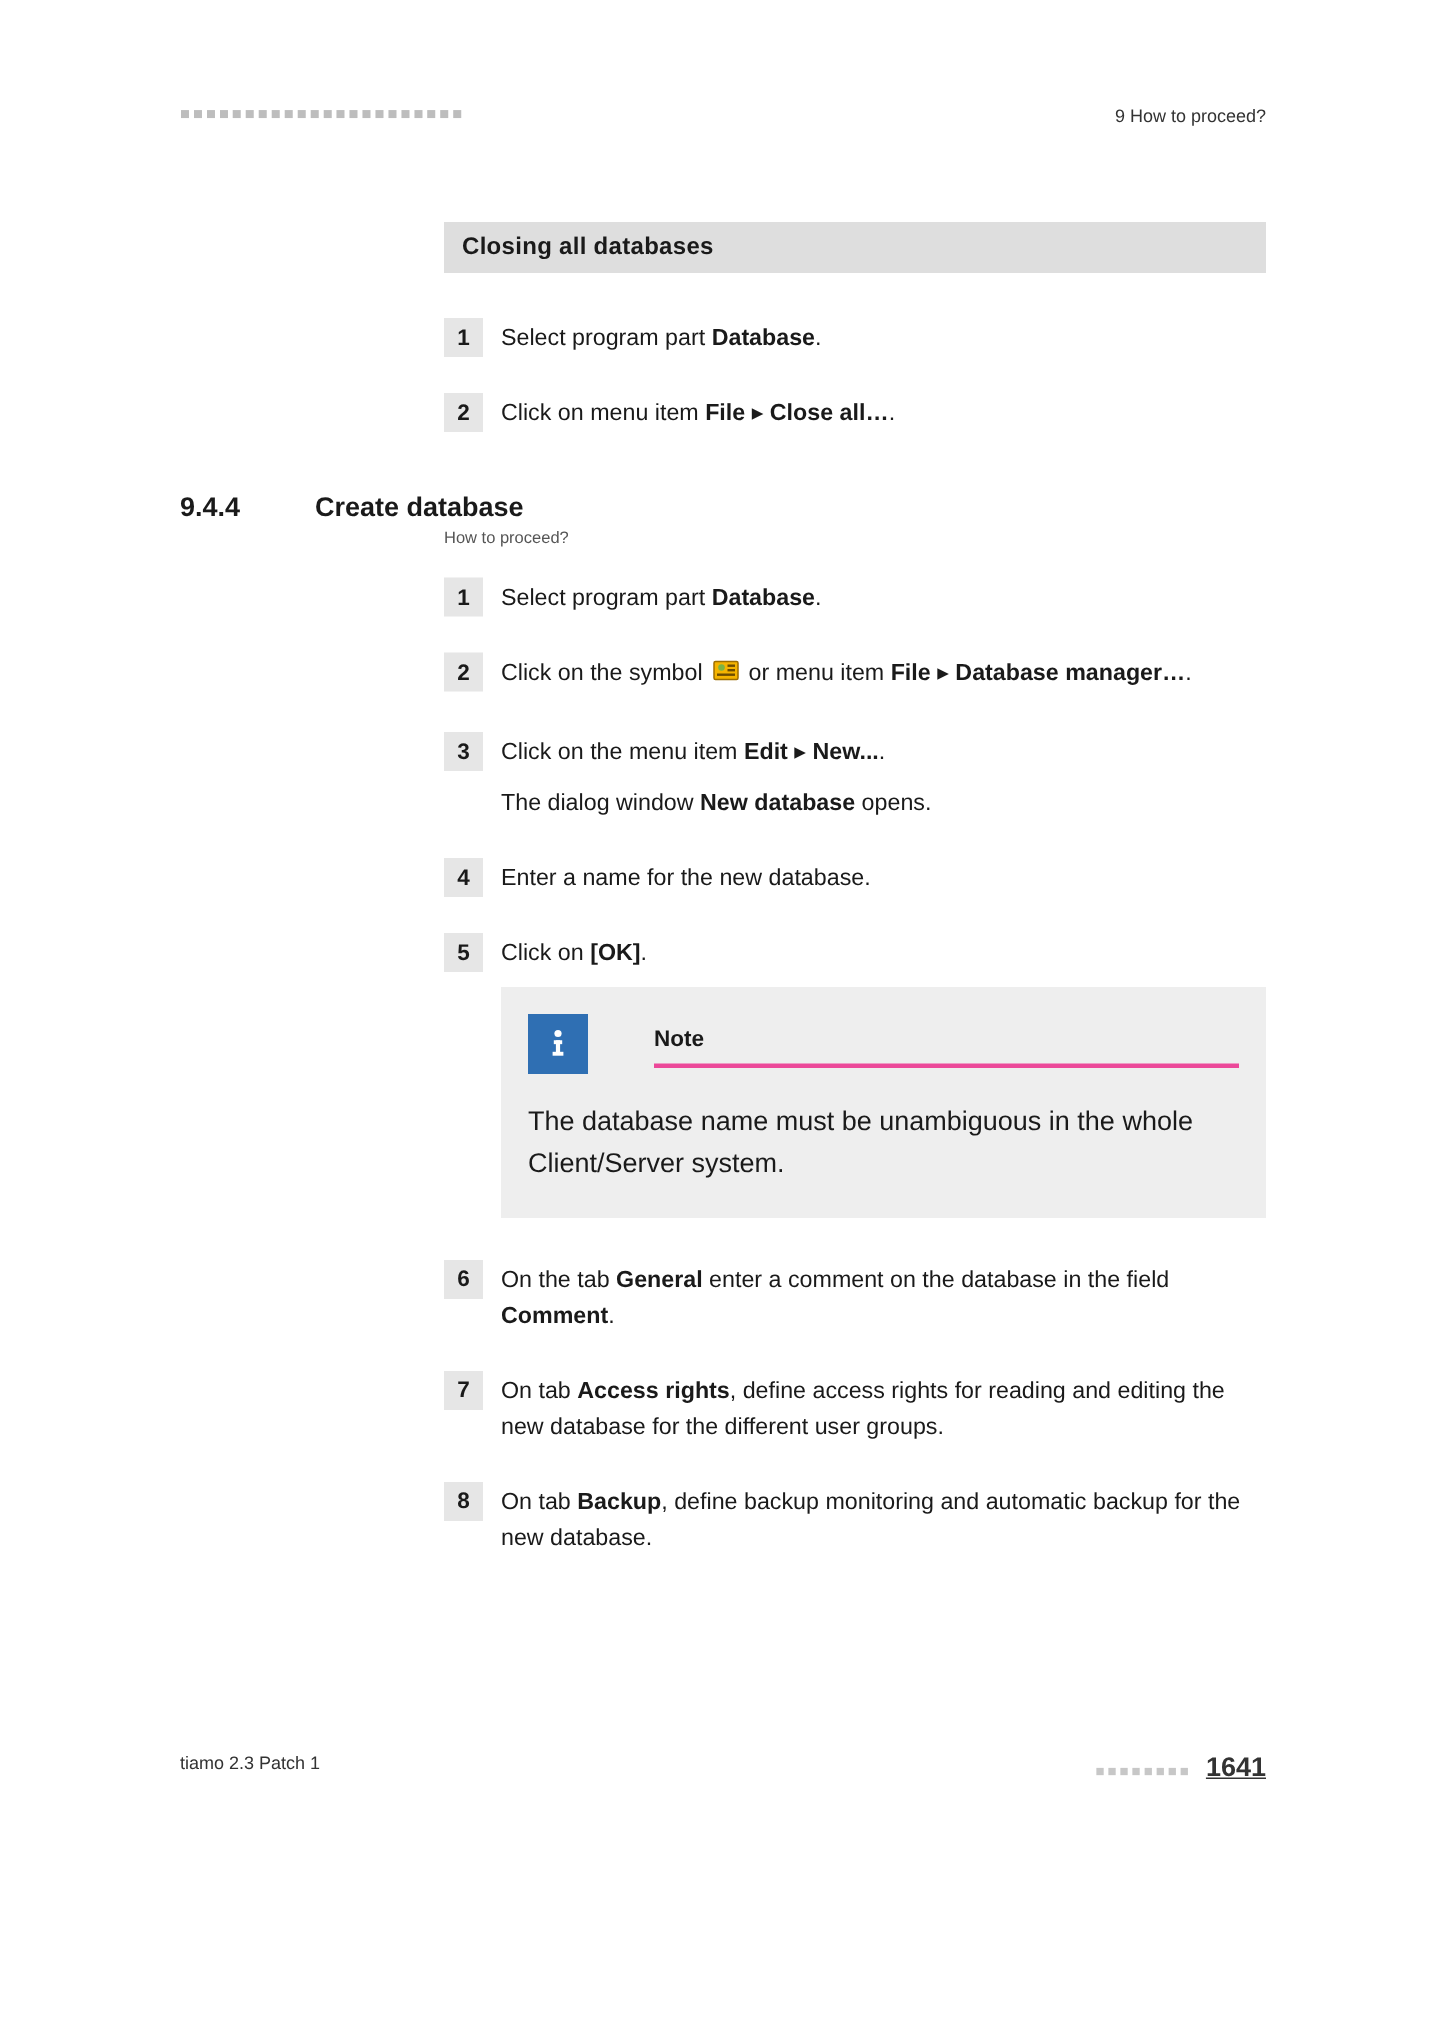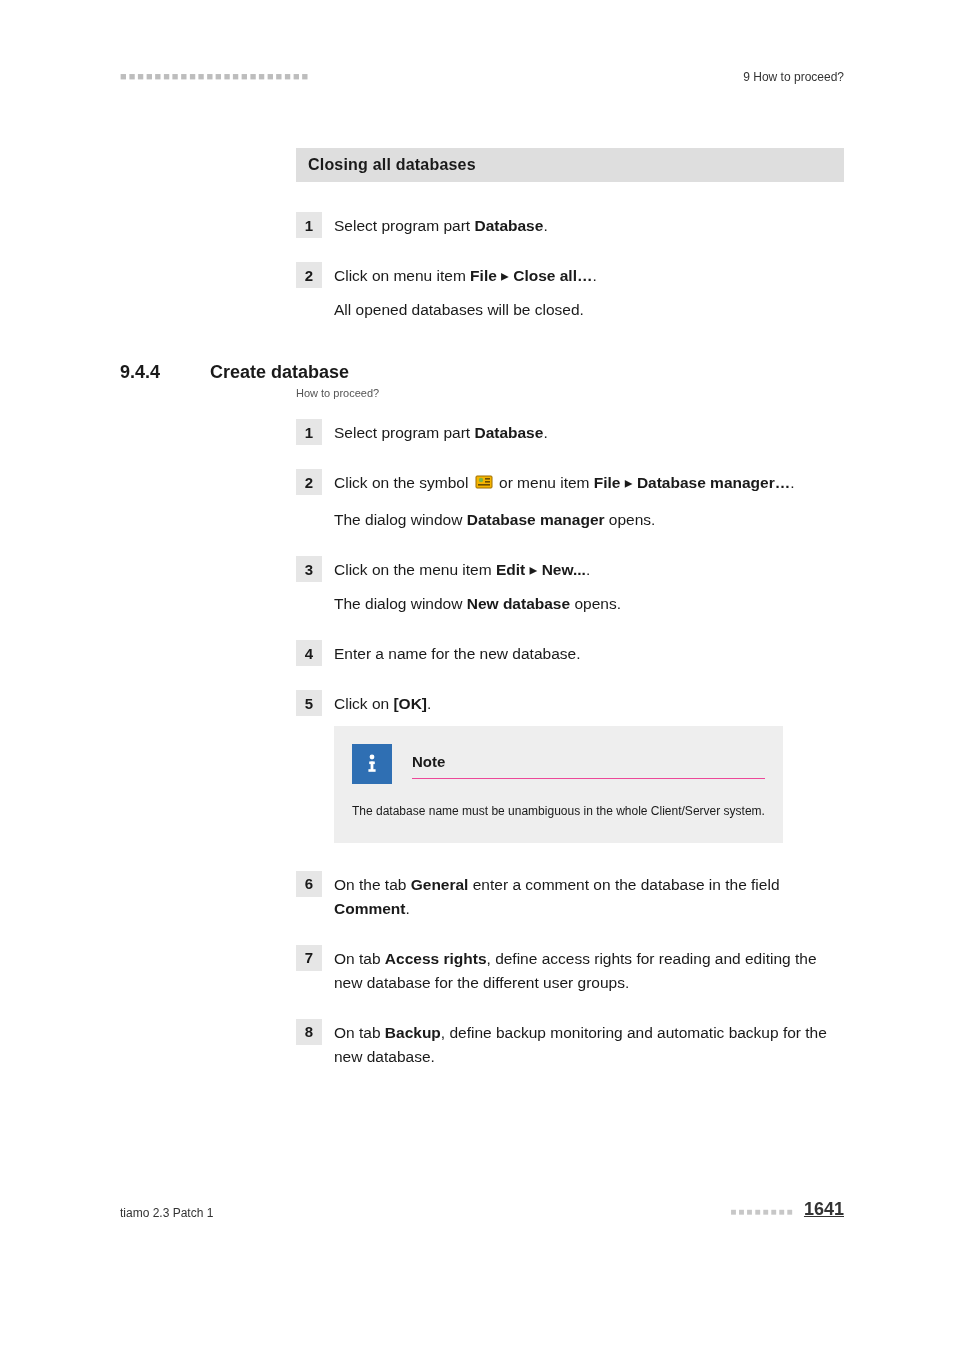--- a/index.html
+++ b/index.html
@@ -21,27 +21,27 @@
   .step-body p:last-child { margin-bottom: 0; }
 
   .h2-row { display: flex; align-items: flex-end; margin: 40px 0 4px 0; }
   .h2-num { font-weight: 700; font-size: 18px; width: 90px; }
   .h2-title { font-weight: 700; font-size: 18px; }
   .h2-sub { margin-left: 176px; font-size: 11px; color: #555; margin-bottom: 20px; }
 
   .note-box { background: #eeeeee; padding: 18px 18px 22px 18px; margin-top: 6px; }
   .note-head { display: flex; align-items: center; margin-bottom: 18px; }
   .note-icon { width: 40px; height: 40px; background: #2f6fb3; display: flex; align-items: center; justify-content: center; margin-right: 20px; flex-shrink: 0; }
-  .note-title-wrap { flex: 1; border-bottom: 1px solid #ec4899; padding-bottom: 4px; }
+  .note-title-wrap { flex: 1; border-bottom: 3px solid #ec4899; padding-bottom: 4px; margin-left: 24px; }
   .note-title { font-weight: 700; font-size: 15px; }
-  .note-body { font-size: 12px; line-height: 1.55; }
+  .note-body { font-size: 18px; line-height: 1.55; }
 
   .inline-icon { display: inline-block; vertical-align: -3px; margin: 0 2px; }
 
-  .footer-row { display: flex; justify-content: space-between; align-items: flex-end; margin-top: 130px; }
+  .footer-row { display: flex; justify-content: space-between; align-items: flex-start; margin-top: 130px; }
   .footer-left { font-size: 12px; color: #333; }
   .footer-right { font-size: 12px; color: #333; }
   .footer-right .pagenum { font-weight: 700; font-size: 18px; margin-left: 6px; text-decoration: underline; }
   .footer-marks { letter-spacing: 2px; color: #c7c7c7; font-size: 10px; }
 
   b { font-weight: 700; }
 </style>
 </head>
 <body>
 
@@ -63,21 +63,20 @@
         </p>
       </div>
     </div>
 
     <div class="step">
       <div class="step-num">2</div>
       <div class="step-body">
         <p>
           <span>Click on menu item </span><b>File</b><span> ▸ </span><b>Close all…</b><span>.</span>
         </p>
-        <p>All opened databases will be closed.</p>
       </div>
     </div>
   </div>
 
   <div class="h2-row">
     <span class="h2-num">9.4.4</span>
     <span class="h2-title">Create database</span>
   </div>
   <div class="h2-sub">How to proceed?</div>
 
@@ -100,23 +99,20 @@
           <span class="inline-icon">
             <svg width="18" height="18" viewBox="0 0 18 18">
               <rect x="1" y="3" width="16" height="12" rx="1" fill="#f5b400" stroke="#9c6d00" stroke-width="1"></rect>
               <circle cx="6" cy="7" r="2.2" fill="#7cb342"></circle>
               <rect x="10" y="5" width="5" height="1.6" fill="#6d4c00"></rect>
               <rect x="10" y="8" width="5" height="1.6" fill="#6d4c00"></rect>
               <rect x="3" y="11" width="12" height="1.6" fill="#6d4c00"></rect>
             </svg>
           </span>
           <span> or menu item </span><b>File</b><span> ▸ </span><b>Database manager…</b><span>.</span>
-        </p>
-        <p>
-          <span>The dialog window </span><b>Database manager</b><span> opens.</span>
         </p>
       </div>
     </div>
 
     <div class="step">
       <div class="step-num">3</div>
       <div class="step-body">
         <p>
           <span>Click on the menu item </span><b>Edit</b><span> ▸ </span><b>New...</b><span>.</span>
         </p>

